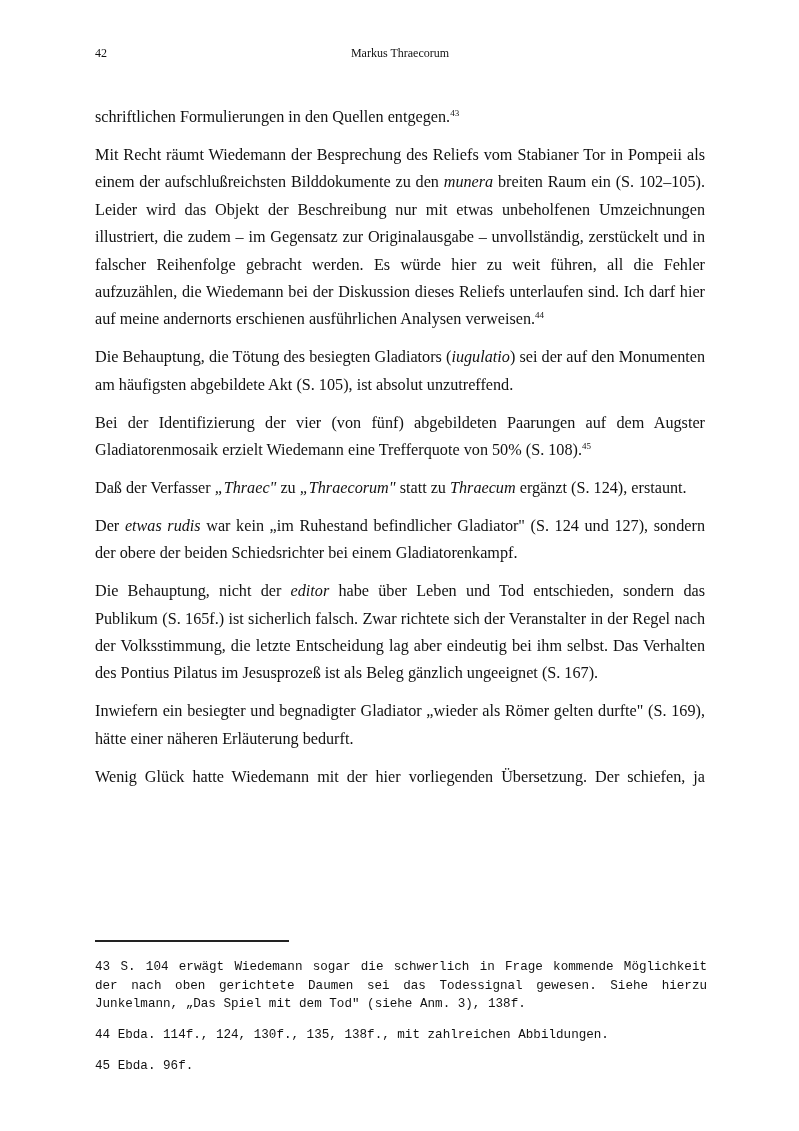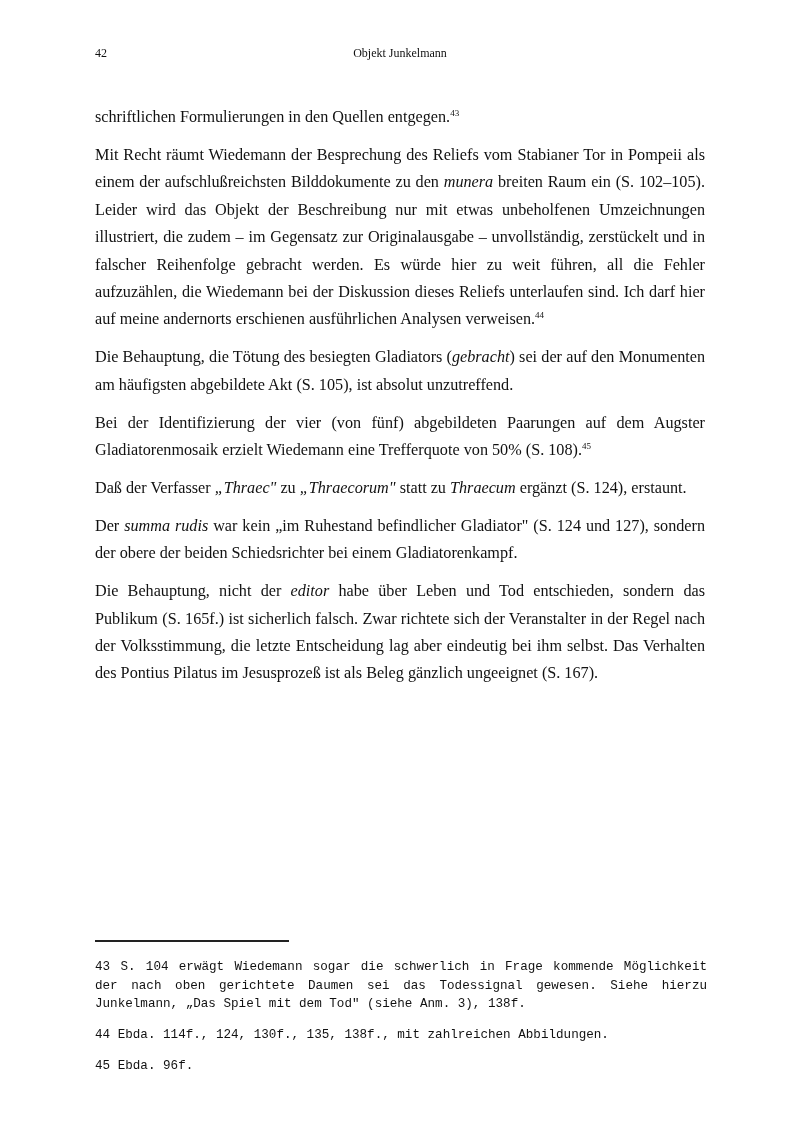--- a/index.html
+++ b/index.html
@@ -16,31 +16,33 @@
     .rule { position: absolute; left: 95px; top: 940px; width: 194px; height: 1.5px; background: #222; }
     .footnotes { position: absolute; left: 95px; width: 612px; top: 958px; font-size: 12.6px; line-height: 18.5px; }
     .fn { margin: 0 0 12.5px 0; text-align: justify; font-family: Liberation Mono, monospace; }
   </style>
 </head>
 <body>
 
 <div class="page">
   <div class="header">
     <span class="page-num">42</span>
-    <span class="running-title">Objekt Junkelmann</span>
+    <span class="running-title">Markus Thraecorum</span>
   </div>
 
   <div class="body-text" id="body-text">
       <p class="para"><span>schriftlichen Formulierungen in den Quellen entgegen.</span><sup>43</sup></p>
       <p class="para"><span>Mit Recht räumt Wiedemann der Besprechung des Reliefs vom Stabianer Tor in Pompeii als einem der aufschlußreichsten Bilddokumente zu den </span><i>munera</i><span> breiten Raum ein (S. 102–105). Leider wird das Objekt der Beschreibung nur mit etwas unbeholfenen Umzeichnungen illustriert, die zudem – im Gegensatz zur Originalausgabe – unvollständig, zerstückelt und in falscher Reihenfolge gebracht werden. Es würde hier zu weit führen, all die Fehler aufzuzählen, die Wiedemann bei der Diskussion dieses Reliefs unterlaufen sind. Ich darf hier auf meine andernorts erschienen ausführlichen Analysen verweisen.</span><sup>44</sup></p>
-      <p class="para"><span>Die Behauptung, die Tötung des besiegten Gladiators (</span><i>gebracht</i><span>) sei der auf den Monumenten am häufigsten abgebildete Akt (S. 105), ist absolut unzutreffend.</span></p>
+      <p class="para"><span>Die Behauptung, die Tötung des besiegten Gladiators (</span><i>iugulatio</i><span>) sei der auf den Monumenten am häufigsten abgebildete Akt (S. 105), ist absolut unzutreffend.</span></p>
       <p class="para"><span>Bei der Identifizierung der vier (von fünf) abgebildeten Paarungen auf dem Augster Gladiatorenmosaik erzielt Wiedemann eine Trefferquote von 50% (S. 108).</span><sup>45</sup></p>
       <p class="para"><span>Daß der Verfasser </span><i>„Thraec"</i><span> zu </span><i>„Thraecorum"</i><span> statt zu </span><i>Thraecum</i><span> ergänzt (S. 124), erstaunt.</span></p>
-      <p class="para"><span>Der </span><i>summa rudis</i><span> war kein „im Ruhestand befindlicher Gladiator" (S. 124 und 127), sondern der obere der beiden Schiedsrichter bei einem Gladiatorenkampf.</span></p>
+      <p class="para"><span>Der </span><i>etwas rudis</i><span> war kein „im Ruhestand befindlicher Gladiator" (S. 124 und 127), sondern der obere der beiden Schiedsrichter bei einem Gladiatorenkampf.</span></p>
       <p class="para"><span>Die Behauptung, nicht der </span><i>editor</i><span> habe über Leben und Tod entschieden, sondern das Publikum (S. 165f.) ist sicherlich falsch. Zwar richtete sich der Veranstalter in der Regel nach der Volksstimmung, die letzte Entscheidung lag aber eindeutig bei ihm selbst. Das Verhalten des Pontius Pilatus im Jesusprozeß ist als Beleg gänzlich ungeeignet (S. 167).</span></p>
+      <p class="para"><span>Inwiefern ein besiegter und begnadigter Gladiator „wieder als Römer gelten durfte" (S. 169), hätte einer näheren Erläuterung bedurft.</span></p>
+      <p class="para" style="text-align-last: justify;"><span>Wenig Glück hatte Wiedemann mit der hier vorliegenden Übersetzung. Der schiefen, ja</span></p>
     </div>
 
   <div class="rule"></div>
 
   <div class="footnotes" id="footnotes">
       <p class="fn"><span>43</span><span> S. 104 erwägt Wiedemann sogar die schwerlich in Frage kommende Möglichkeit der nach oben gerichtete Daumen sei das Todessignal gewesen. Siehe hierzu Junkelmann, „Das Spiel mit dem Tod" (siehe Anm. 3), 138f.</span></p>
       <p class="fn"><span>44</span><span> Ebda. 114f., 124, 130f., 135, 138f., mit zahlreichen Abbildungen.</span></p>
       <p class="fn"><span>45</span><span> Ebda. 96f.</span></p>
     </div>
 </div>

